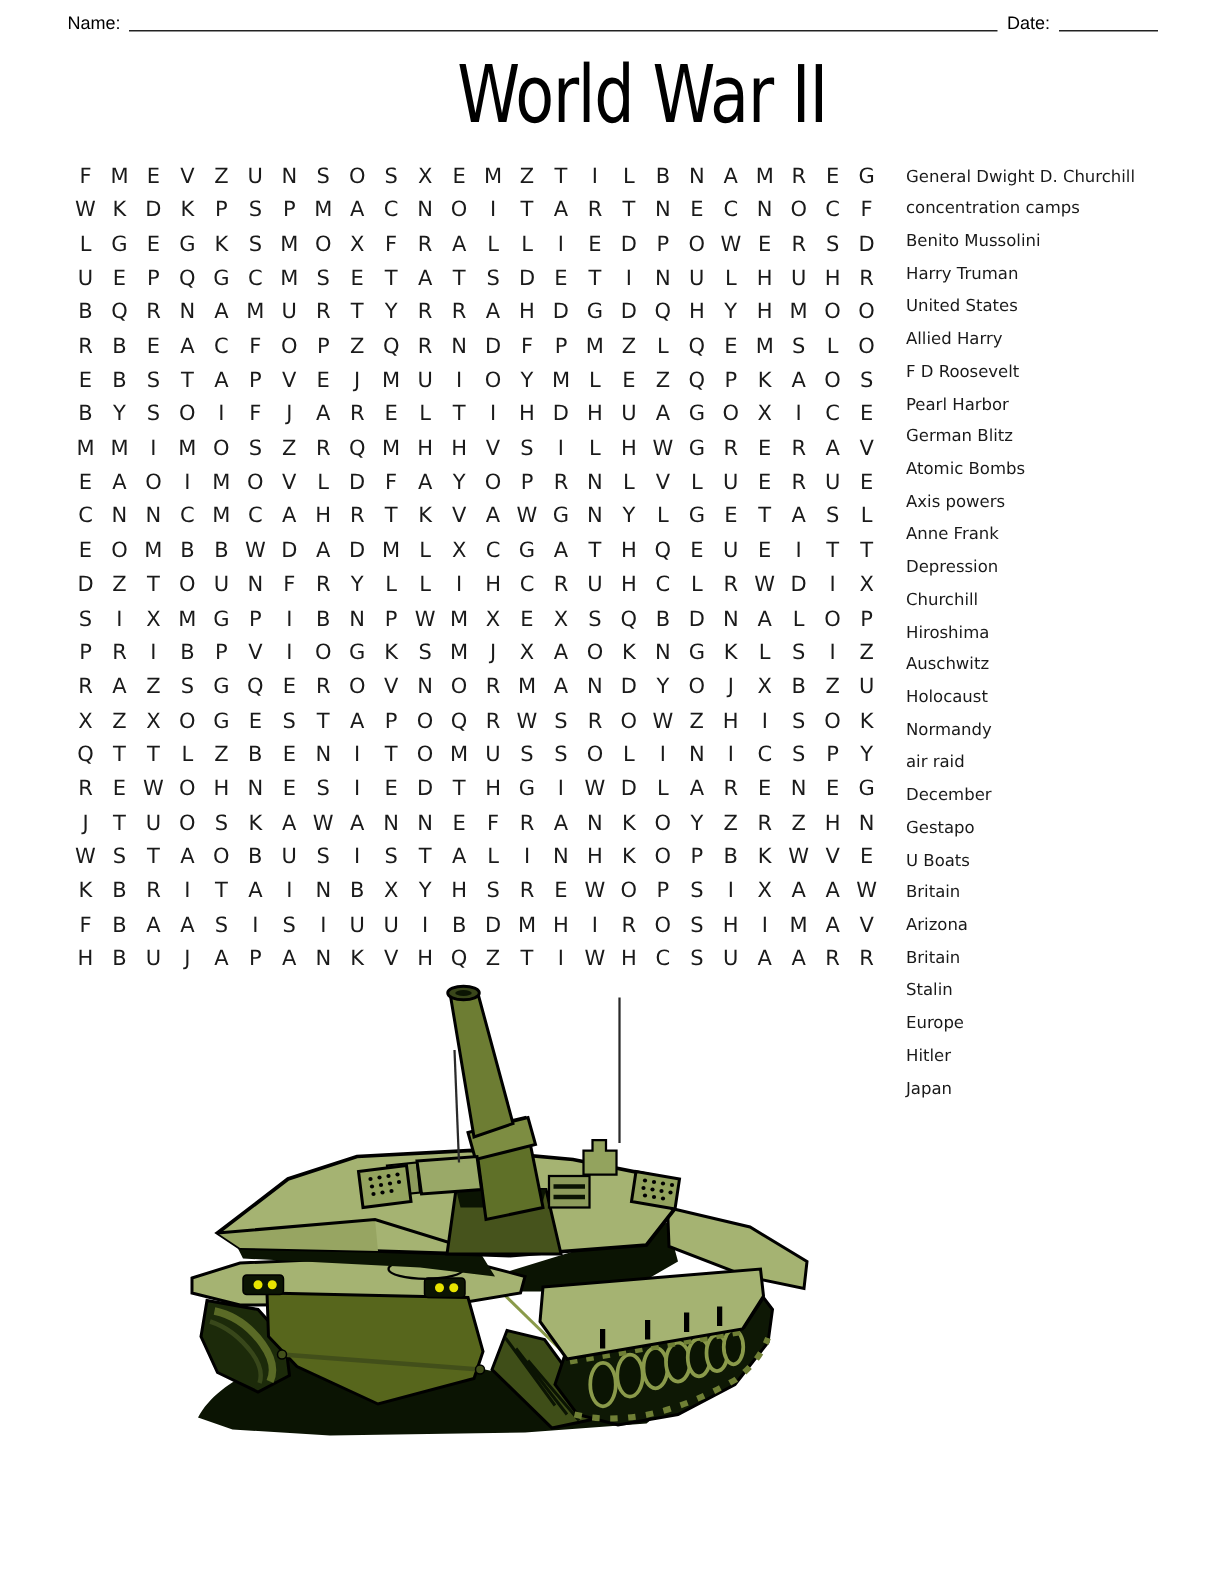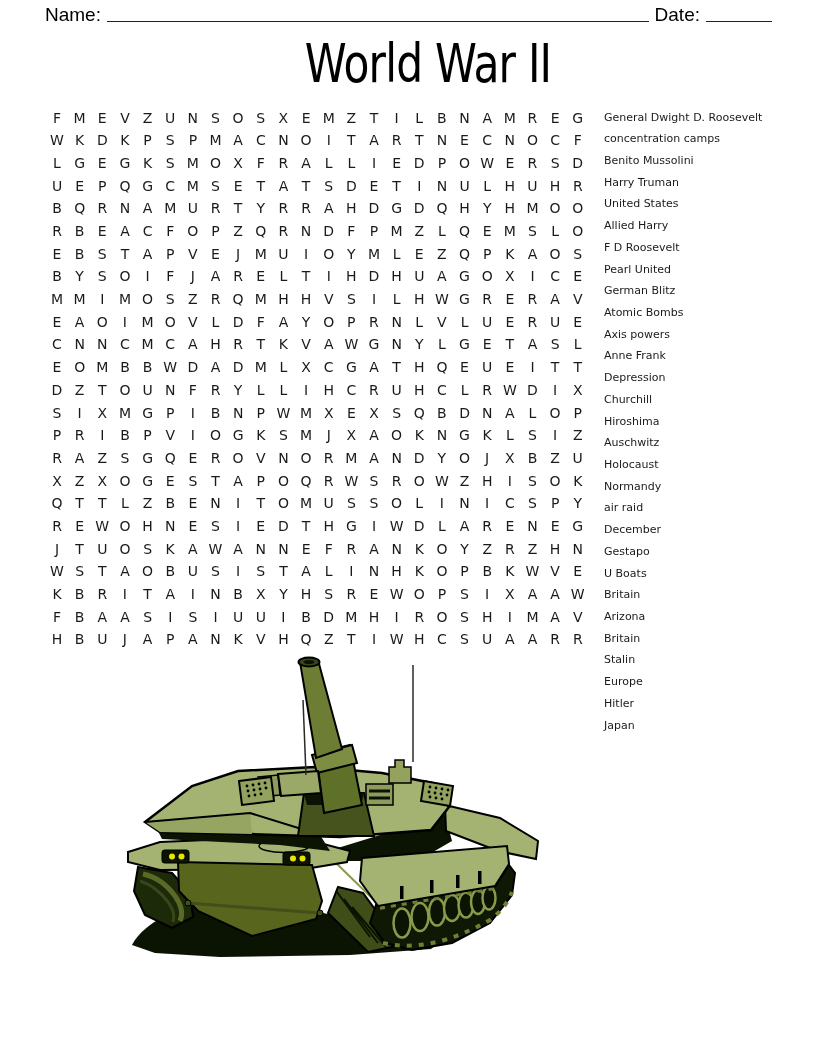--- a/index.html
+++ b/index.html
@@ -2,22 +2,22 @@
 <html><head>
 <meta charset="utf-8">
 <style>
   html,body{margin:0;padding:0;}
   body{
     width:816px;height:1056px;background:#ffffff;position:relative;overflow:hidden;
     font-family:"DejaVu Sans","Liberation Sans",sans-serif;color:#141414;
   }
   .page{position:absolute;inset:0;}
   
-  .hdr{position:absolute;left:45px;right:44px;top:6px;display:flex;align-items:center;
-       font-family:"Liberation Sans",sans-serif;font-size:19px;color:#000;}
+  .hdr{position:absolute;left:45px;right:44px;top:6px;display:flex;align-items:flex-start;
+       font-family:"Liberation Sans",sans-serif;font-size:12px;color:#000;}
   .hdr .lbl{white-space:nowrap;line-height:18px;}
   .hdr .fill-line{flex:1;border-bottom:1.6px solid #222;margin:0 6px 2px 6px;height:14px;}
   .hdr .date-line{width:66px;border-bottom:1.6px solid #222;margin:0 0 2px 6px;height:14px;}
   
   .title-wrap{position:absolute;left:0;right:0;top:33px;text-align:center;margin-left:40px;}
   .title{display:inline-block;font-size:53px;font-weight:500;color:#000;letter-spacing:-1px;
          transform:scaleX(0.80);transform-origin:50% 50%;white-space:nowrap;}
   
   .grid{position:absolute;left:45.7px;top:106.6px;display:grid;
         grid-template-columns:repeat(24,22.65px);grid-auto-rows:22.7px;}
@@ -618,28 +618,28 @@
       <span class="cell">C</span>
       <span class="cell">S</span>
       <span class="cell">U</span>
       <span class="cell">A</span>
       <span class="cell">A</span>
       <span class="cell">R</span>
       <span class="cell">R</span>
     </div>
 
   <ul class="words">
-      <li>General Dwight D. Roosevelt</li>
+      <li>General Dwight D. Churchill</li>
       <li>concentration camps</li>
       <li>Benito Mussolini</li>
       <li>Harry Truman</li>
       <li>United States</li>
       <li>Allied Harry</li>
       <li>F D Roosevelt</li>
-      <li>Pearl United</li>
+      <li>Pearl Harbor</li>
       <li>German Blitz</li>
       <li>Atomic Bombs</li>
       <li>Axis powers</li>
       <li>Anne Frank</li>
       <li>Depression</li>
       <li>Churchill</li>
       <li>Hiroshima</li>
       <li>Auschwitz</li>
       <li>Holocaust</li>
       <li>Normandy</li>

